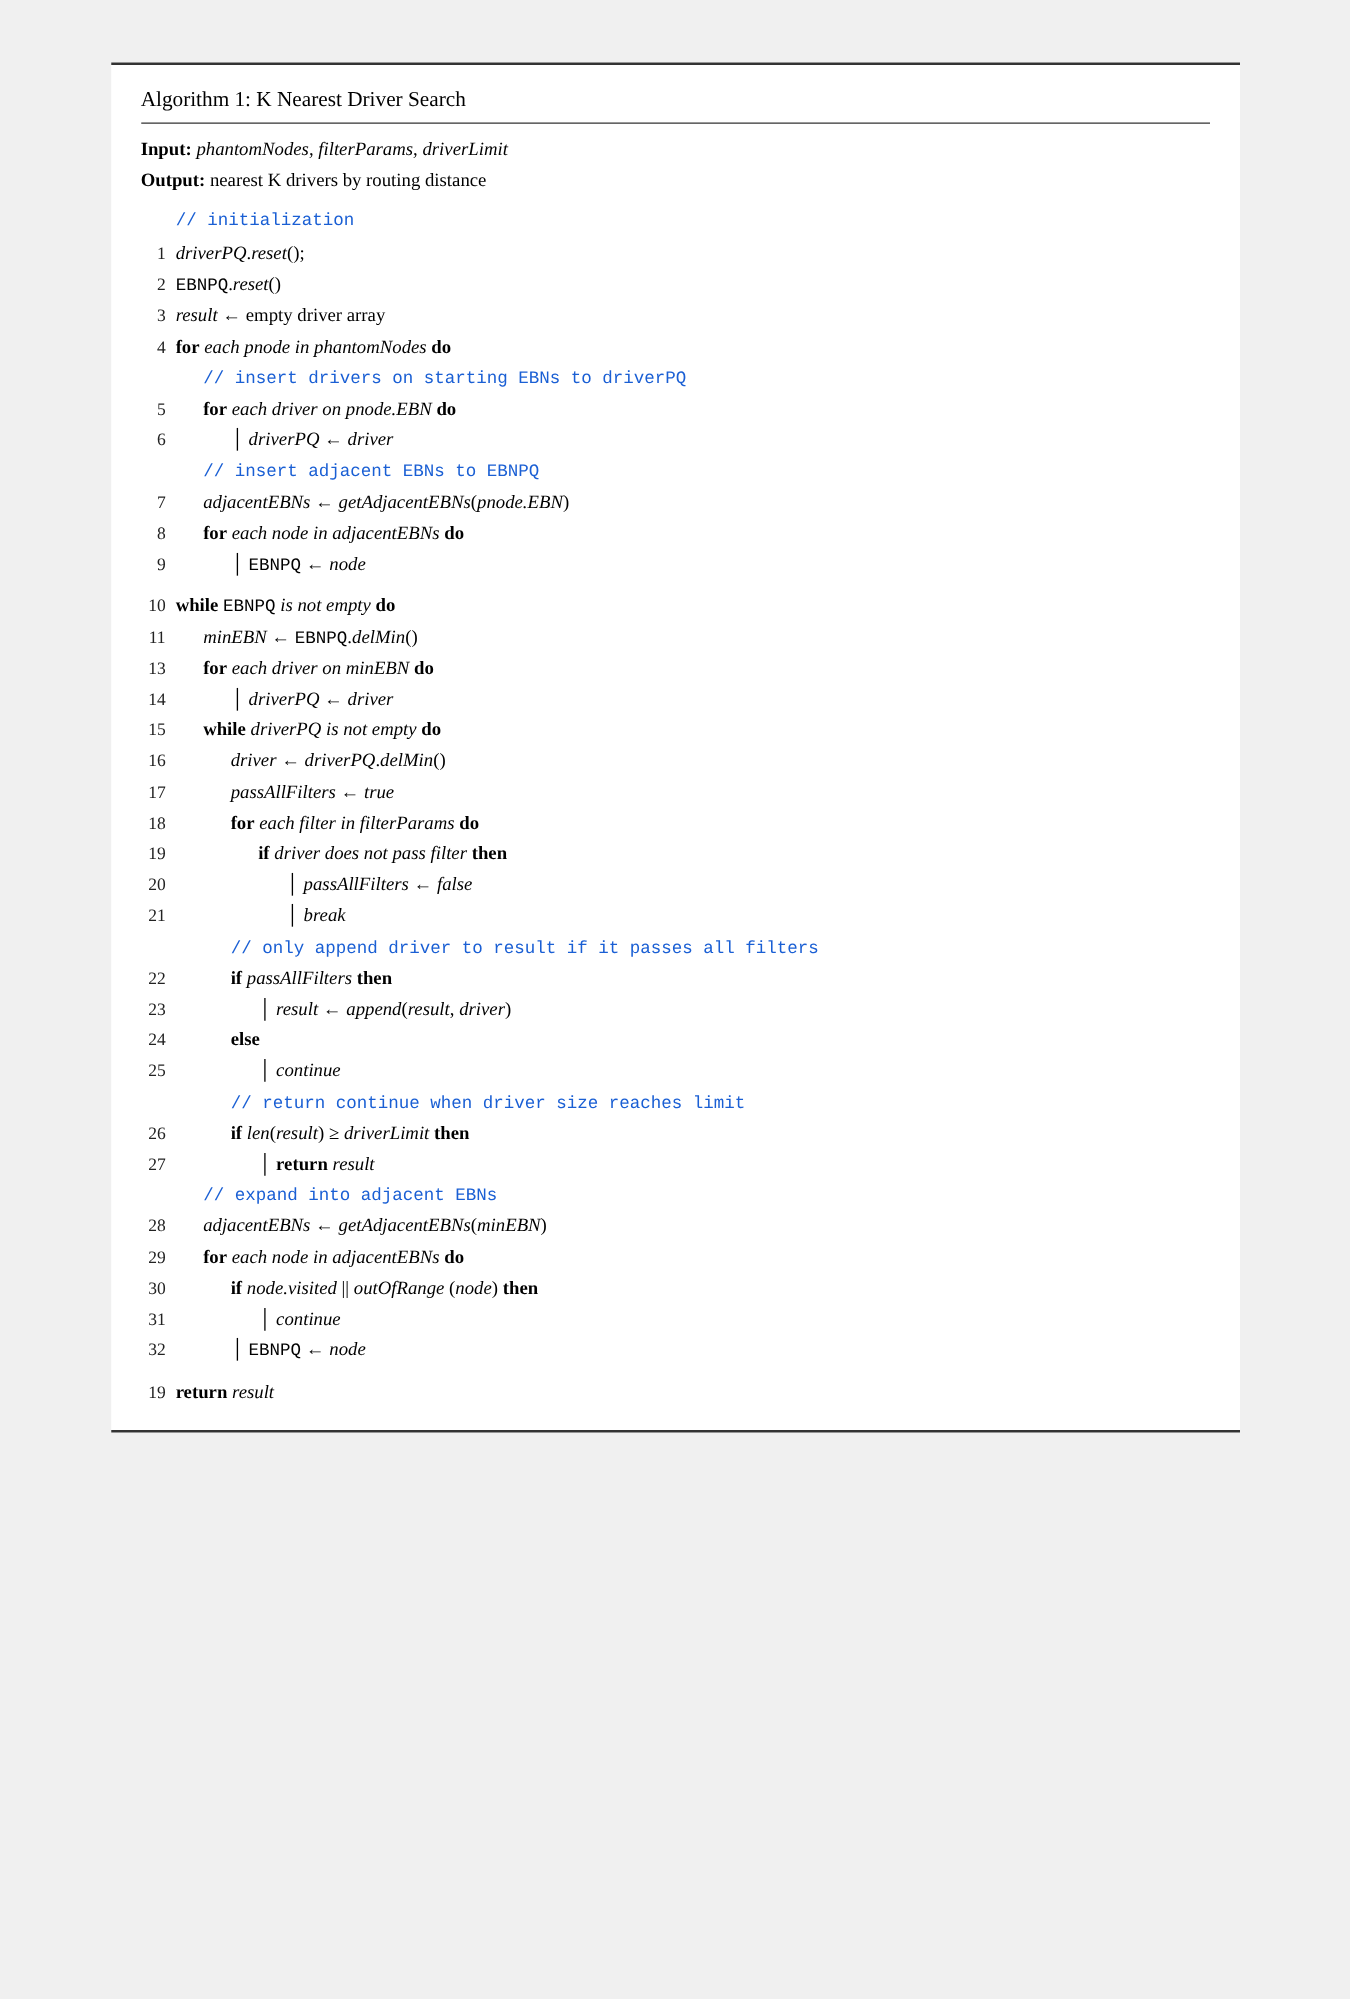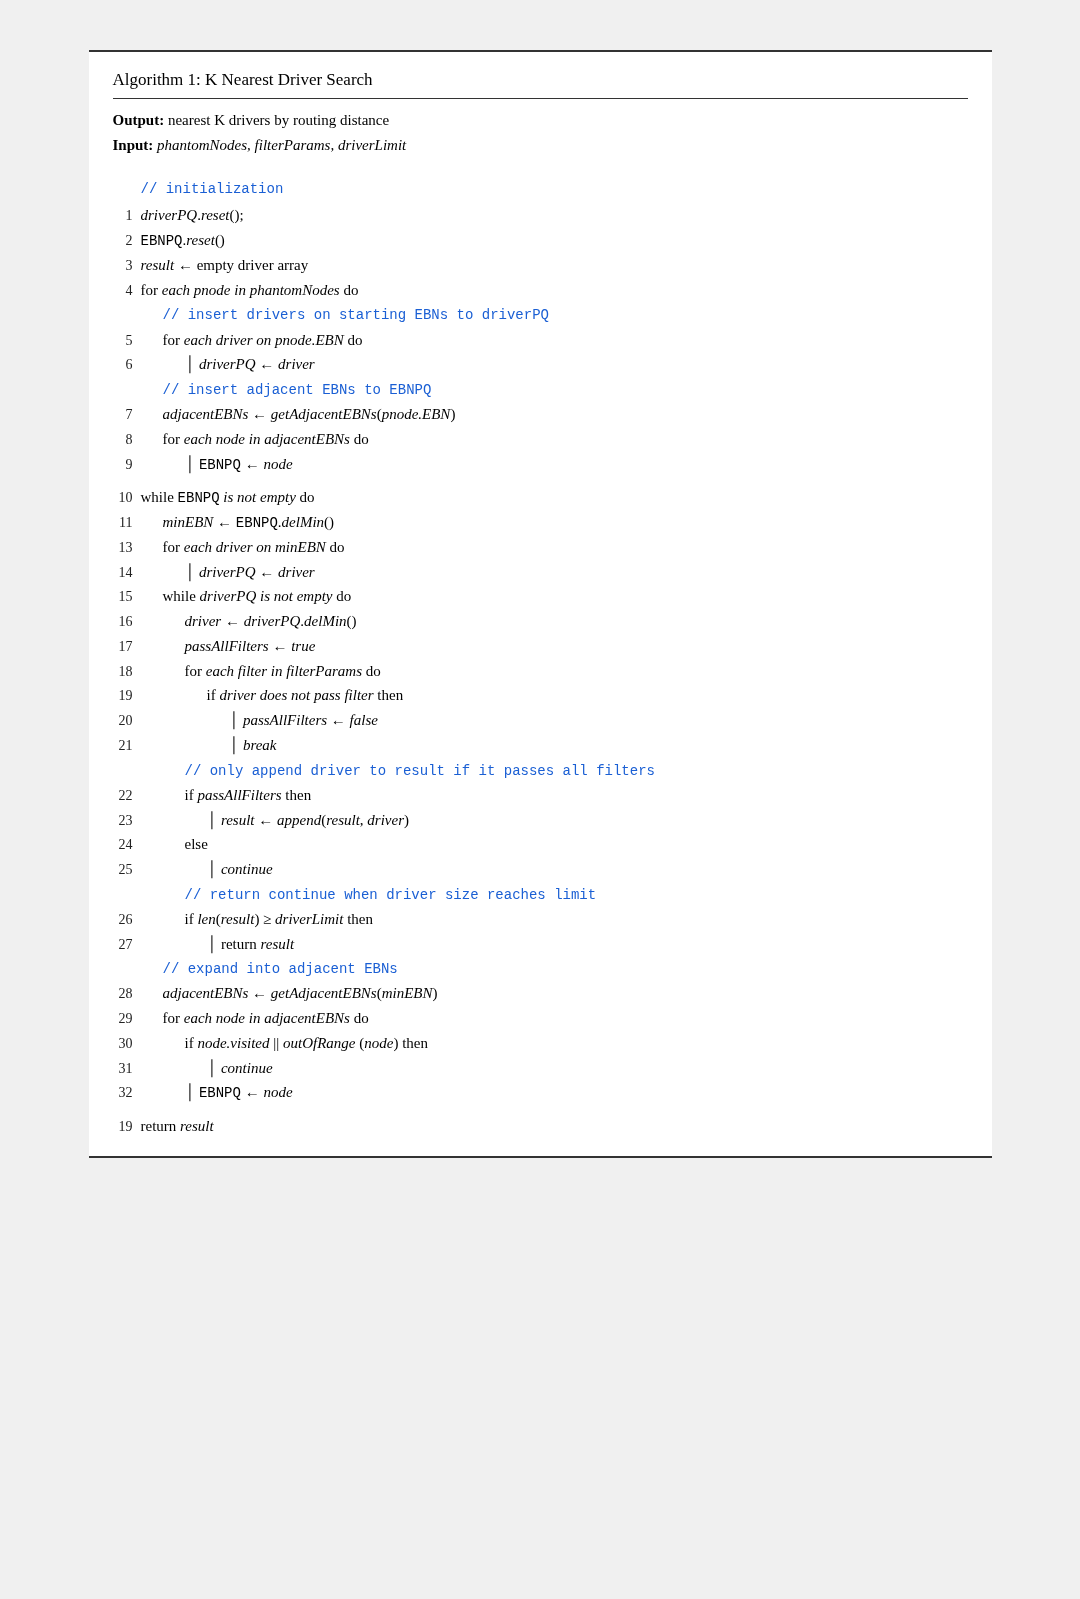--- a/index.html
+++ b/index.html
@@ -38,21 +38,21 @@
     .io-section .label {
       font-weight: bold;
     }
     .comment {
       color: #1a5fd4;
       font-family: 'Courier New', Courier, monospace;
       font-size: 14px;
       margin: 4px 0 2px 0;
     }
     .code-body {
-      margin-top: 18px;
+      margin-top: 6px;
     }
     .line {
       display: flex;
       align-items: baseline;
       font-size: 15px;
       line-height: 1.65;
     }
     .line-num {
       width: 28px;
       min-width: 28px;
@@ -65,21 +65,21 @@
     }
     .line-content {
       flex: 1;
       font-size: 15px;
       font-family: 'Times New Roman', Times, serif;
     }
     .indent1 { padding-left: 22px; }
     .indent2 { padding-left: 44px; }
     .indent3 { padding-left: 66px; }
     .indent4 { padding-left: 88px; }
-    .kw { font-weight: normal; text-align: center; }
+    .kw { font-weight: bold; text-align: center; }
     .it { font-style: italic; }
     .mono { font-family: 'Courier New', Courier, monospace; }
     .comment-line {
       display: flex;
       align-items: baseline;
       line-height: 1.65;
     }
     .comment-line .line-num {
       width: 28px;
       min-width: 28px;
@@ -89,27 +89,27 @@
 <body>
 
 <div class="algorithm-box">
 
   <div class="algorithm-title">
     <span>Algorithm 1:</span>
     <span>K Nearest Driver Search</span>
   </div>
 
   <div class="io-section">
+    <span class="label">Input:</span>
+    <span class="it"> <i>phantomNodes</i>, <i>filterParams</i>, <i>driverLimit</i></span>
+  </div>
+  <div class="io-section">
     <span class="label">Output:</span>
     <span>nearest K drivers by routing distance</span>
   </div>
-  <div class="io-section">
-    <span class="label">Input:</span>
-    <span class="it"> <i>phantomNodes</i>, <i>filterParams</i>, <i>driverLimit</i></span>
-  </div>
 
   <div class="code-body">
 
     <div class="comment-line">
       <span class="line-num"></span>
       <span class="comment">// initialization</span>
     </div>
 
     <div class="line">
       <span class="line-num">1</span>

